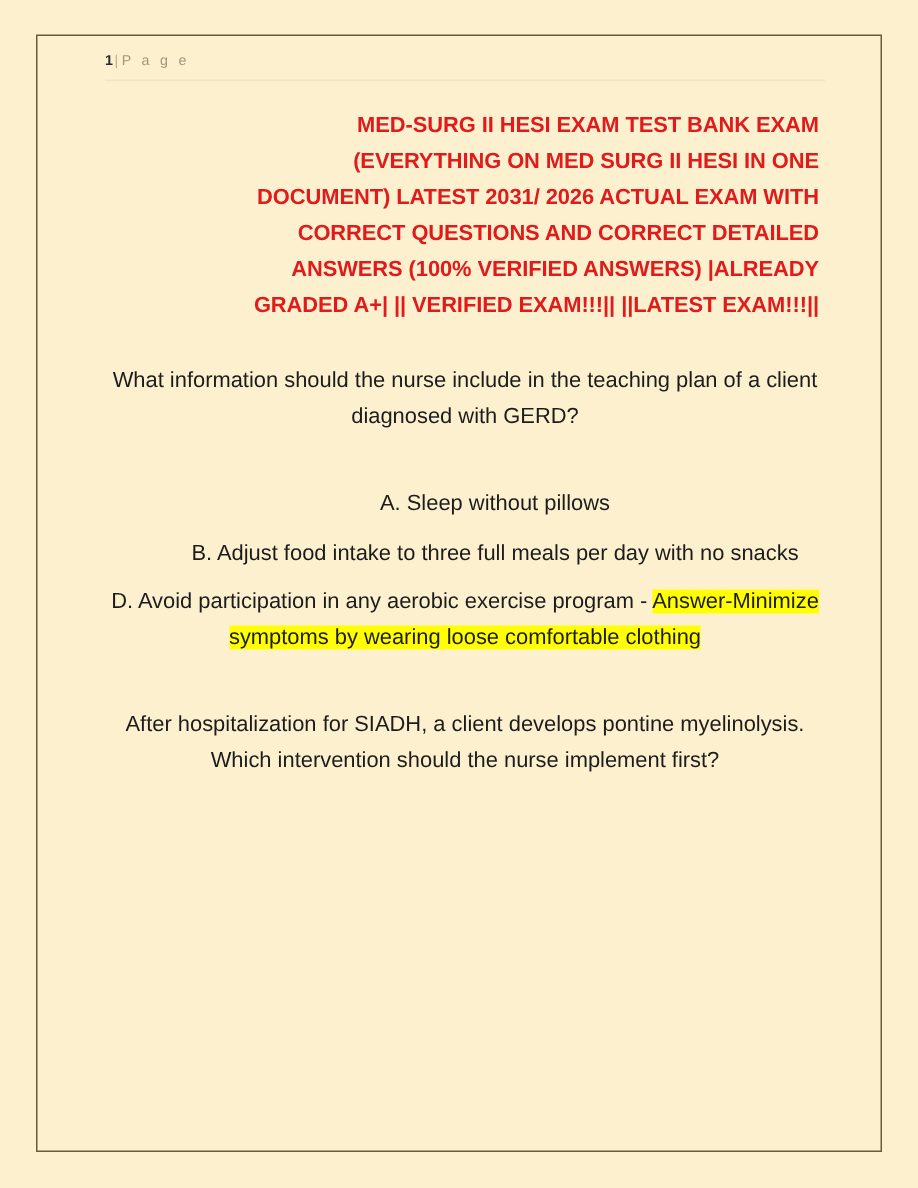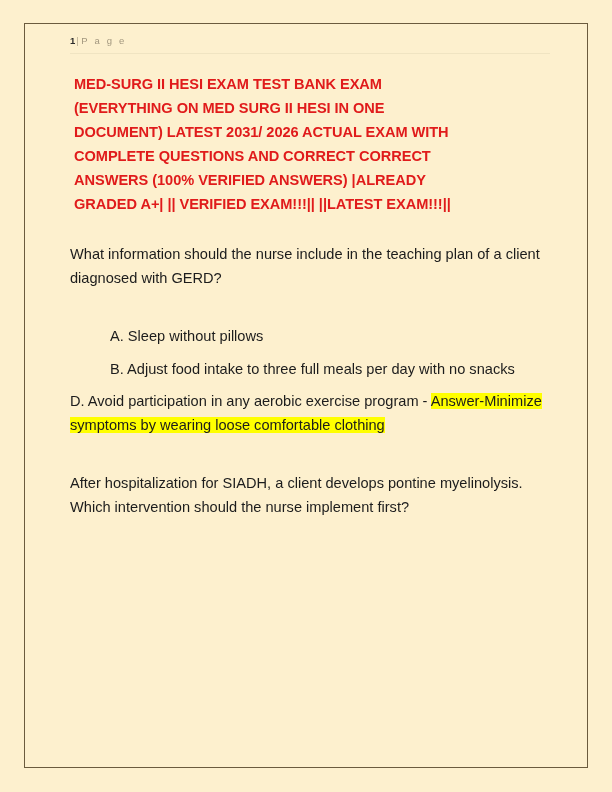--- a/index.html
+++ b/index.html
@@ -65,38 +65,39 @@
     margin: 0 2px 0 1px;
   }
   .page-header .pg-word {
     letter-spacing: 2.2px;
     color: #a2977f;
   }
 
   
   .doc-title {
     margin-top: 18px;
-    text-align: left;
+    text-align: right;
     color: #e01b1b;
     font-weight: bold;
     font-size: 14.6px;
     line-height: 24px;
     letter-spacing: -0.05px;
     padding: 0 4px;
   }
 
   
   .body-block {
     margin-top: 26px;
     color: #1c1c1c;
     font-size: 14.6px;
     line-height: 24.2px;
   }
   .para {
     margin: 0 0 8px 0;
+    text-align: center;
   }
   .para.gap-xl {
     margin-bottom: 34px;
   }
   .para.tight {
     margin-bottom: 8px;
     margin-left: 40px;
   }
   .hl {
     background: #ffff00;
@@ -115,21 +116,21 @@
   <div id="content">
 
     <div class="page-header">
       <span class="pg-num">1</span><span class="pg-sep">|</span><span class="pg-word">P a g e</span>
     </div>
 
     <div class="doc-title">
       <div>MED-SURG II HESI EXAM TEST BANK EXAM</div>
       <div>(EVERYTHING ON MED SURG II HESI IN ONE</div>
       <div>DOCUMENT) LATEST 2031/ 2026 ACTUAL EXAM WITH</div>
-      <div>COMPLETE QUESTIONS AND CORRECT CORRECT</div>
+      <div>CORRECT QUESTIONS AND CORRECT DETAILED</div>
       <div>ANSWERS (100% VERIFIED ANSWERS) |ALREADY</div>
       <div>GRADED A+| || VERIFIED EXAM!!!|| ||LATEST EXAM!!!||</div>
     </div>
 
     <div class="body-block">
 
       <p class="para gap-xl">What information should the nurse include in the teaching plan of a client diagnosed with GERD?</p>
 
       <p class="para tight">A. Sleep without pillows</p>
       <p class="para tight">B. Adjust food intake to three full meals per day with no snacks</p>

